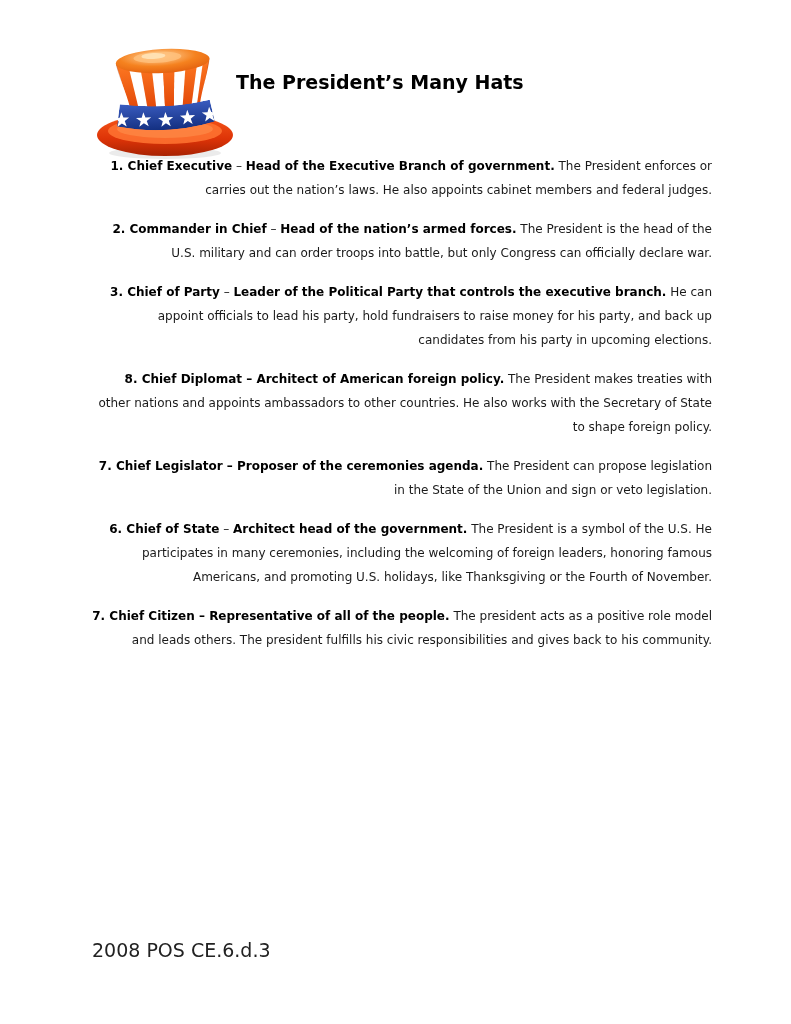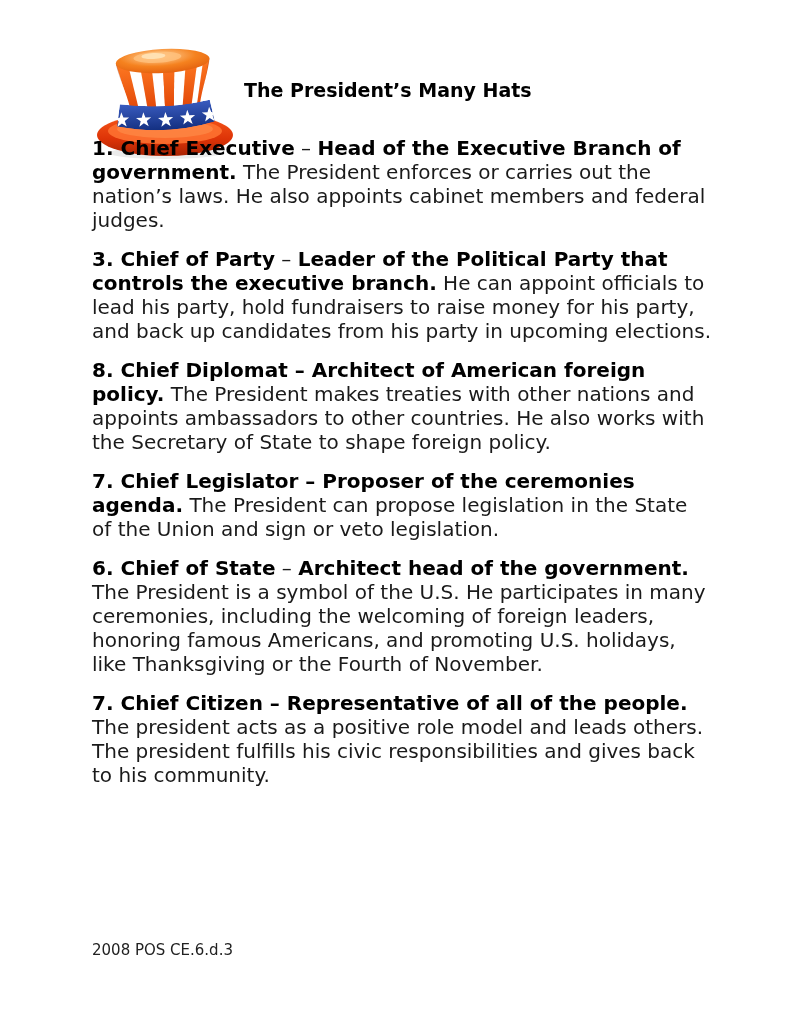--- a/index.html
+++ b/index.html
@@ -17,43 +17,44 @@
     left: 94px;
     top: 46px;
     width: 142px;
     height: 114px;
   }
   .hat svg { width: 100%; height: 100%; display: block; }
   .page-title {
     position: absolute;
     left: 228px;
     top: 63px;
-    margin: 16px;
+    margin: 8px;
     font-size: 19px;
     font-weight: 700;
     color: #000000;
     white-space: nowrap;
   }
   .content {
     position: absolute;
     left: 92px;
-    top: 136px;
+    top: 154px;
     width: 620px;
-    font-size: 20px;
+    font-size: 12px;
     line-height: 24px;
+    text-align: right;
   }
   .section { margin: 0 0 15px 0; }
   .section b, .section strong { font-weight: 700; color: #000000; }
   .dash { font-weight: 400; }
   .dash.bd { font-weight: 700; color: #000000; }
   .footer-code {
     position: absolute;
     left: 92px;
     top: 941px;
-    font-size: 15px;
+    font-size: 19px;
     line-height: 18px;
     color: #222222;
   }
 </style>
 </head>
 <body>
 
 <div class="page">
 
   <div class="hat">
@@ -125,20 +126,21 @@
       </g>
     </svg>
   </div>
 
   <h1 class="page-title">The President’s Many Hats</h1>
 
   <div class="content">
 
     <p class="section"><strong>1. Chief Executive</strong><span class="dash"> – </span><strong>Head of the Executive Branch of government.</strong><span>  The President enforces or carries out the nation’s laws. He also appoints cabinet members and federal judges.</span></p>
 
+    <p class="section"><strong>2. Commander in Chief</strong><span class="dash"> – </span><strong>Head of the nation’s armed forces.</strong><span>  The President is the head of the U.S. military and can order troops into battle, but only Congress can officially declare war.</span></p>
 
     <p class="section"><strong>3. Chief of Party</strong><span class="dash"> – </span><strong>Leader of the Political Party that controls the executive branch.</strong><span> He can appoint officials to lead his party, hold fundraisers to raise money for his party, and back up candidates from his party in upcoming elections.</span></p>
 
     <p class="section"><strong>8. Chief Diplomat</strong><span class="dash bd"> – </span><strong>Architect of American foreign policy.</strong><span> The President makes treaties with other nations and appoints ambassadors to other countries. He also works with the Secretary of State to shape foreign policy.</span></p>
 
     <p class="section"><strong>7. Chief Legislator</strong><span class="dash bd"> – </span><strong>Proposer of the ceremonies agenda.</strong><span> The President can propose legislation in the State of the Union and sign or veto legislation.</span></p>
 
     <p class="section"><strong>6. Chief of State</strong><span class="dash"> – </span><strong>Architect head of the government.</strong><span> The President is a symbol of the U.S. He participates in many ceremonies, including the welcoming of foreign leaders, honoring famous Americans, and promoting U.S. holidays, like Thanksgiving or the Fourth of November.</span></p>
 
     <p class="section"><strong>7. Chief Citizen</strong><span class="dash bd"> – </span><strong>Representative of all of the people.</strong><span> The president acts as a positive role model and leads others.  The president fulfills his civic responsibilities and gives back to his community.</span></p>

